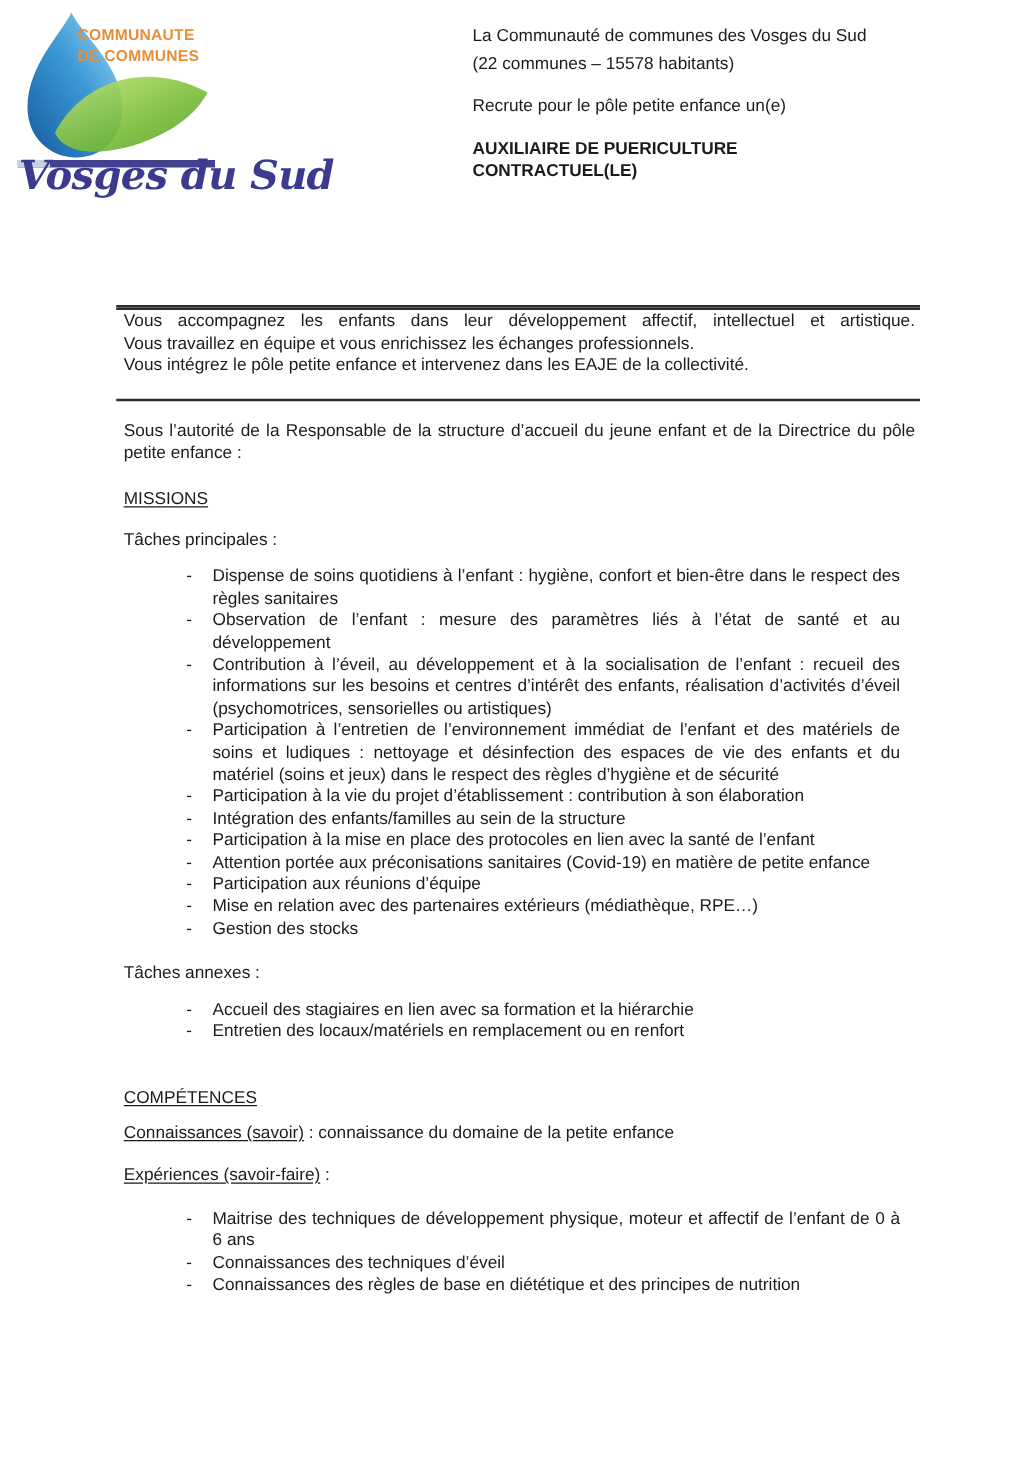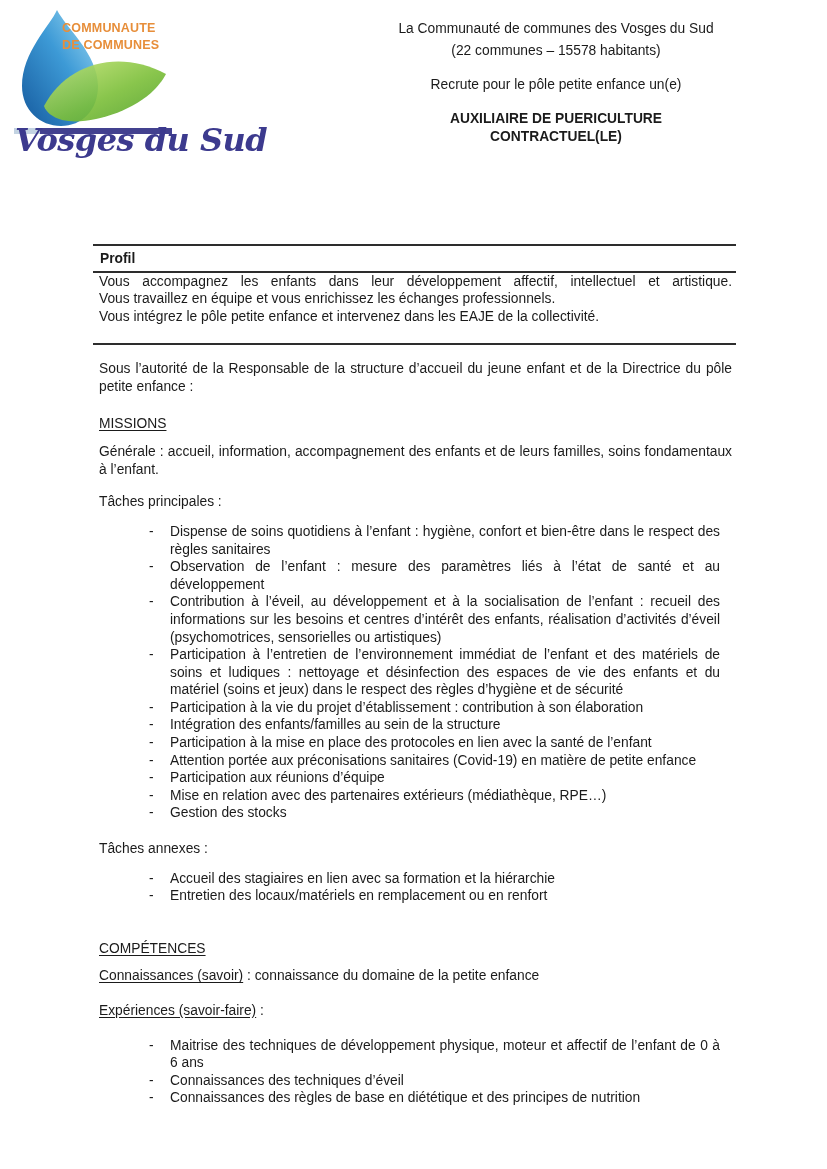--- a/index.html
+++ b/index.html
@@ -29,21 +29,21 @@
     font-family:"DejaVu Serif", serif;
     font-style:italic; font-weight:bold;
     font-size:32px; line-height:28px;
     color:#3C3A8E; letter-spacing:-0.5px;
     white-space:nowrap;
   }
 
   
   .header-block {
     position:absolute; left:378px; top:20px; width:356px;
-    text-align:center; line-height:18px;
+    text-align:left; line-height:18px;
   }
   .header-line2 { margin-top:4px; }
   .recruit { margin-top:16px; }
   .job-title { margin-top:16px; font-weight:bold; }
 
   
   .content { position:absolute; left:99px; top:244px; width:633px; }
   .rule { border-top:2px solid #2d2d2d; margin:0 -4px 0 -6px; }
   .profil-heading { font-weight:bold; padding:4px 0 3px 1px; }
   .profil-para { margin-top:16px; }
@@ -106,36 +106,34 @@
     <div class="recruit">Recrute pour le pôle petite enfance un(e)</div>
     <div class="job-title">
       <div>AUXILIAIRE DE PUERICULTURE</div>
       <div>CONTRACTUEL(LE)</div>
     </div>
   </div>
 
   <div class="content">
 
     <div class="rule"></div>
-    <div class="profil-heading">Profil</div>
     <div class="rule"></div>
 
     <div class="para profil-para">
       <div class="justify-full">Vous accompagnez les enfants dans leur développement affectif, intellectuel et artistique.</div>
       <div>Vous travaillez en équipe et vous enrichissez les échanges professionnels.</div>
       <div>Vous intégrez le pôle petite enfance et intervenez dans les EAJE de la collectivité.</div>
     </div>
 
     <div class="rule rule-mid"></div>
 
     <p class="para just intro">Sous l’autorité de la Responsable de la structure d’accueil du jeune enfant et de la Directrice du pôle petite enfance :</p>
 
     <div class="heading-underline">MISSIONS</div>
 
-    <p class="para just generale">Générale : accueil, information, accompagnement des enfants et de leurs familles, soins fondamentaux à l’enfant.</p>
 
     <div class="subheading">Tâches principales :</div>
     <ul class="dash-list">
       <li>Dispense de soins quotidiens à l’enfant : hygiène, confort et bien-être dans le respect des règles sanitaires</li>
       <li>Observation de l’enfant : mesure des paramètres liés à l’état de santé et au développement</li>
       <li>Contribution à l’éveil, au développement et à la socialisation de l’enfant : recueil des informations sur les besoins et centres d’intérêt des enfants, réalisation d’activités d’éveil (psychomotrices, sensorielles ou artistiques)</li>
       <li>Participation à l’entretien de l’environnement immédiat de l’enfant et des matériels de soins et ludiques : nettoyage et désinfection des espaces de vie des enfants et du matériel (soins et jeux) dans le respect des règles d’hygiène et de sécurité</li>
       <li>Participation à la vie du projet d’établissement : contribution à son élaboration</li>
       <li>Intégration des enfants/familles au sein de la structure</li>
       <li>Participation à la mise en place des protocoles en lien avec la santé de l’enfant</li>

